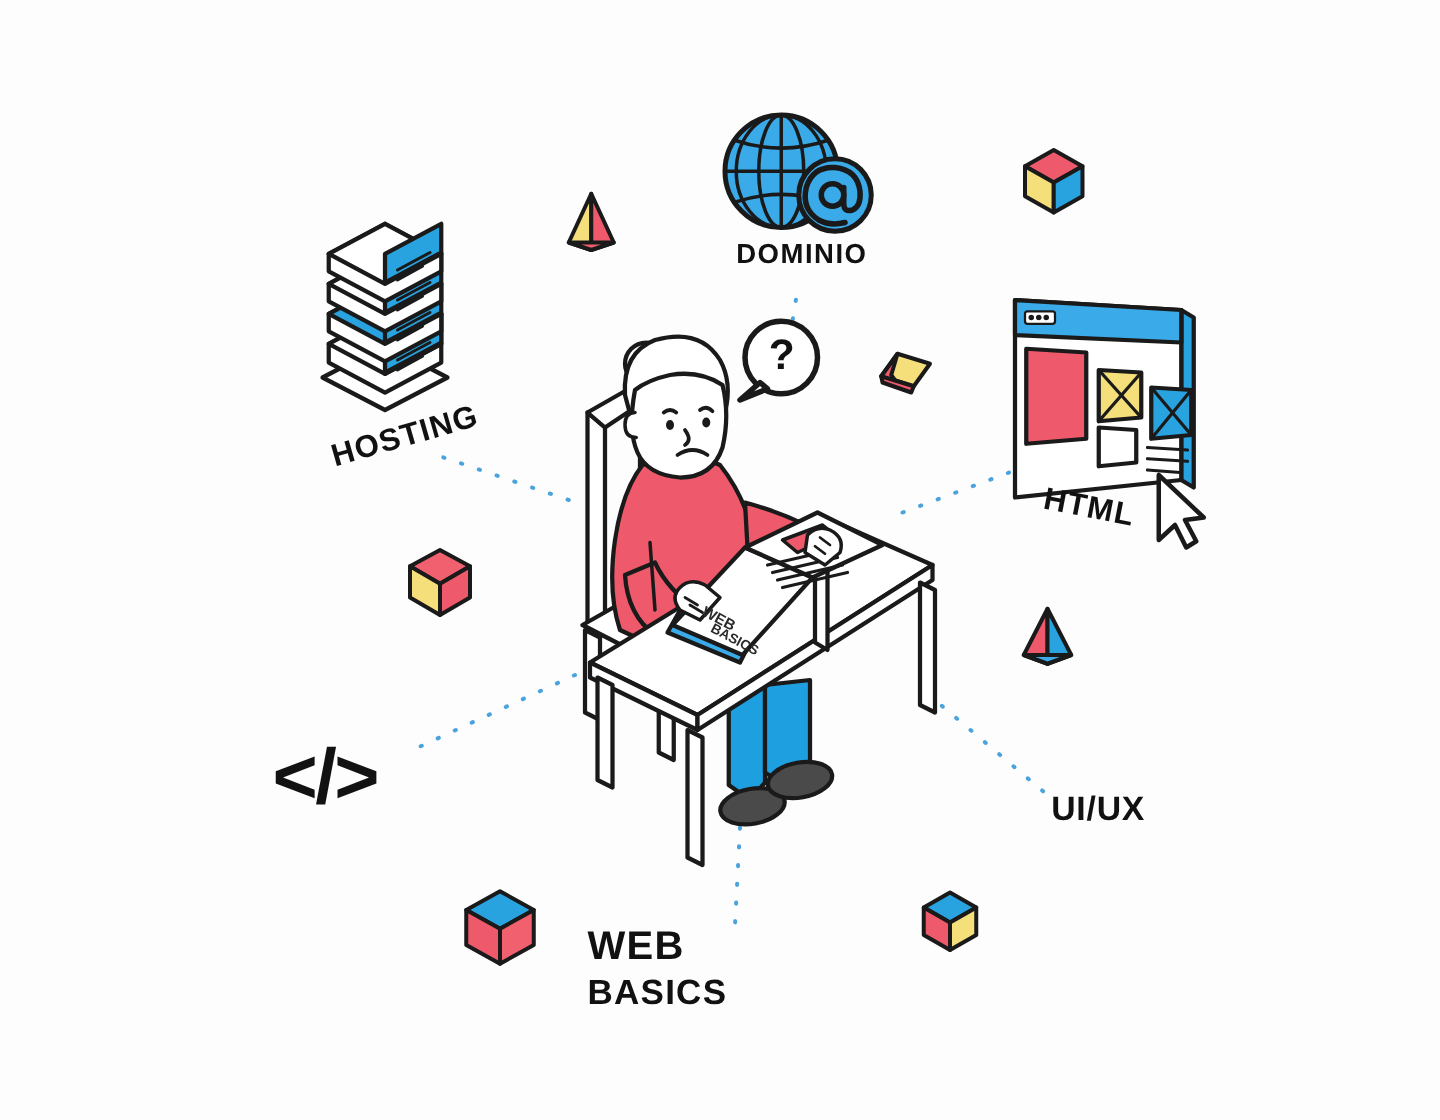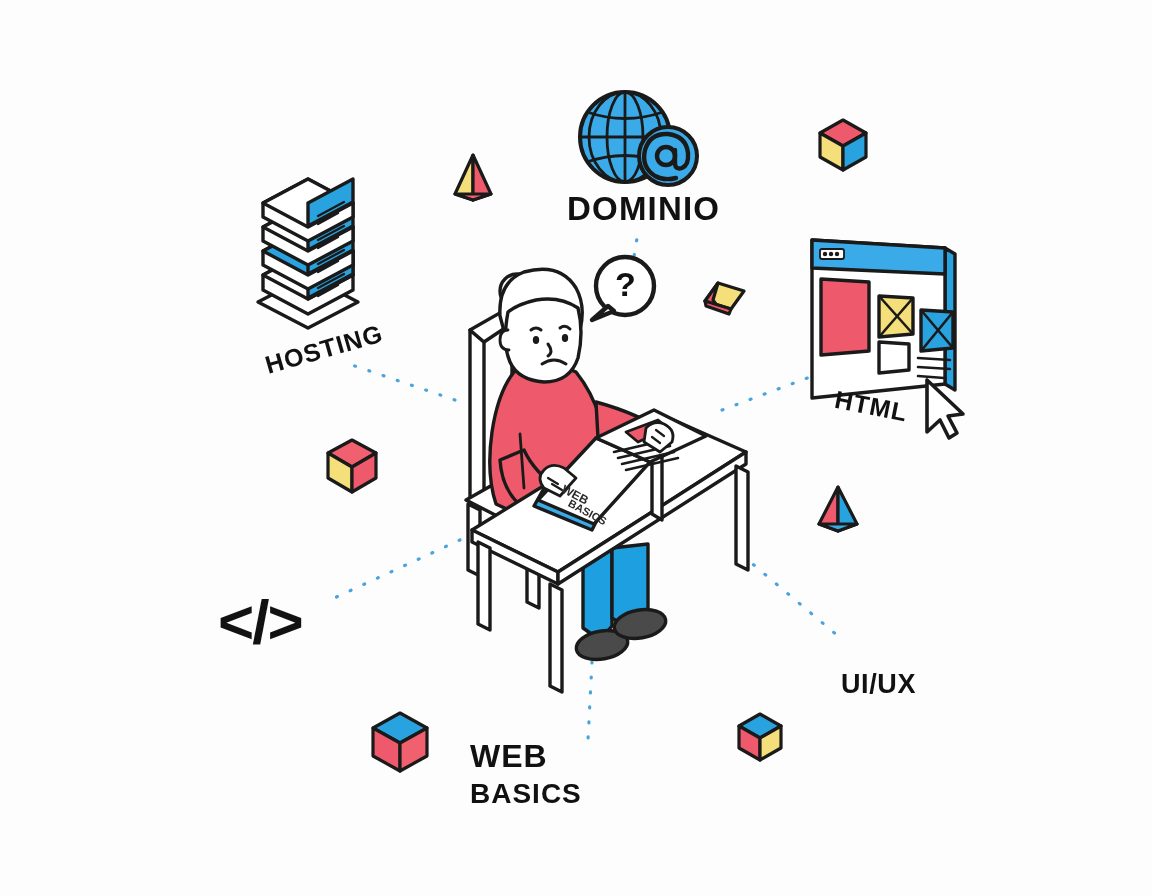--- a/index.html
+++ b/index.html
@@ -18,26 +18,26 @@
   .lbl{
     position:absolute;
     font-family:"Liberation Sans", sans-serif;
     font-weight:700;
     color:#111111;
     white-space:pre;
     letter-spacing:.5px;
     user-select:none;
   }
   
-  #lbl-dominio{ left:567px; top:190px; font-size:33px; letter-spacing:1.2px;}
+  #lbl-dominio{ left:589px; top:190px; font-size:22px; letter-spacing:1.2px;}
   #lbl-hosting{ left:262px; top:352px; font-size:25px; letter-spacing:1px;
                 transform:rotate(-16deg); transform-origin:left top;}
   #lbl-html{    left:838px; top:385px; font-size:25px; letter-spacing:1px;
                 transform:rotate(11deg); transform-origin:left top;}
-  #lbl-uiux{    left:841px; top:669px; font-size:27px; letter-spacing:.6px;}
+  #lbl-uiux{    left:841px; top:632px; font-size:27px; letter-spacing:.6px;}
   #lbl-web{     left:470px; top:738px; font-size:32px; letter-spacing:1px;}
   #lbl-basics{  left:470px; top:778px; font-size:28px; letter-spacing:1px;}
   #lbl-code{    left:218px; top:586px; font-size:62px; font-weight:700;
                 letter-spacing:-2px; color:#121212;}
   #lbl-book-web{ position:absolute; left:566px; top:482px; font-size:12px;
                  font-weight:700; color:#2b2b2b;
                  transform:rotate(28deg); transform-origin:left top;}
   #lbl-book-basics{ position:absolute; left:572px; top:497px; font-size:11px;
                  font-weight:700; color:#2b2b2b;
                  transform:rotate(28deg); transform-origin:left top;}

